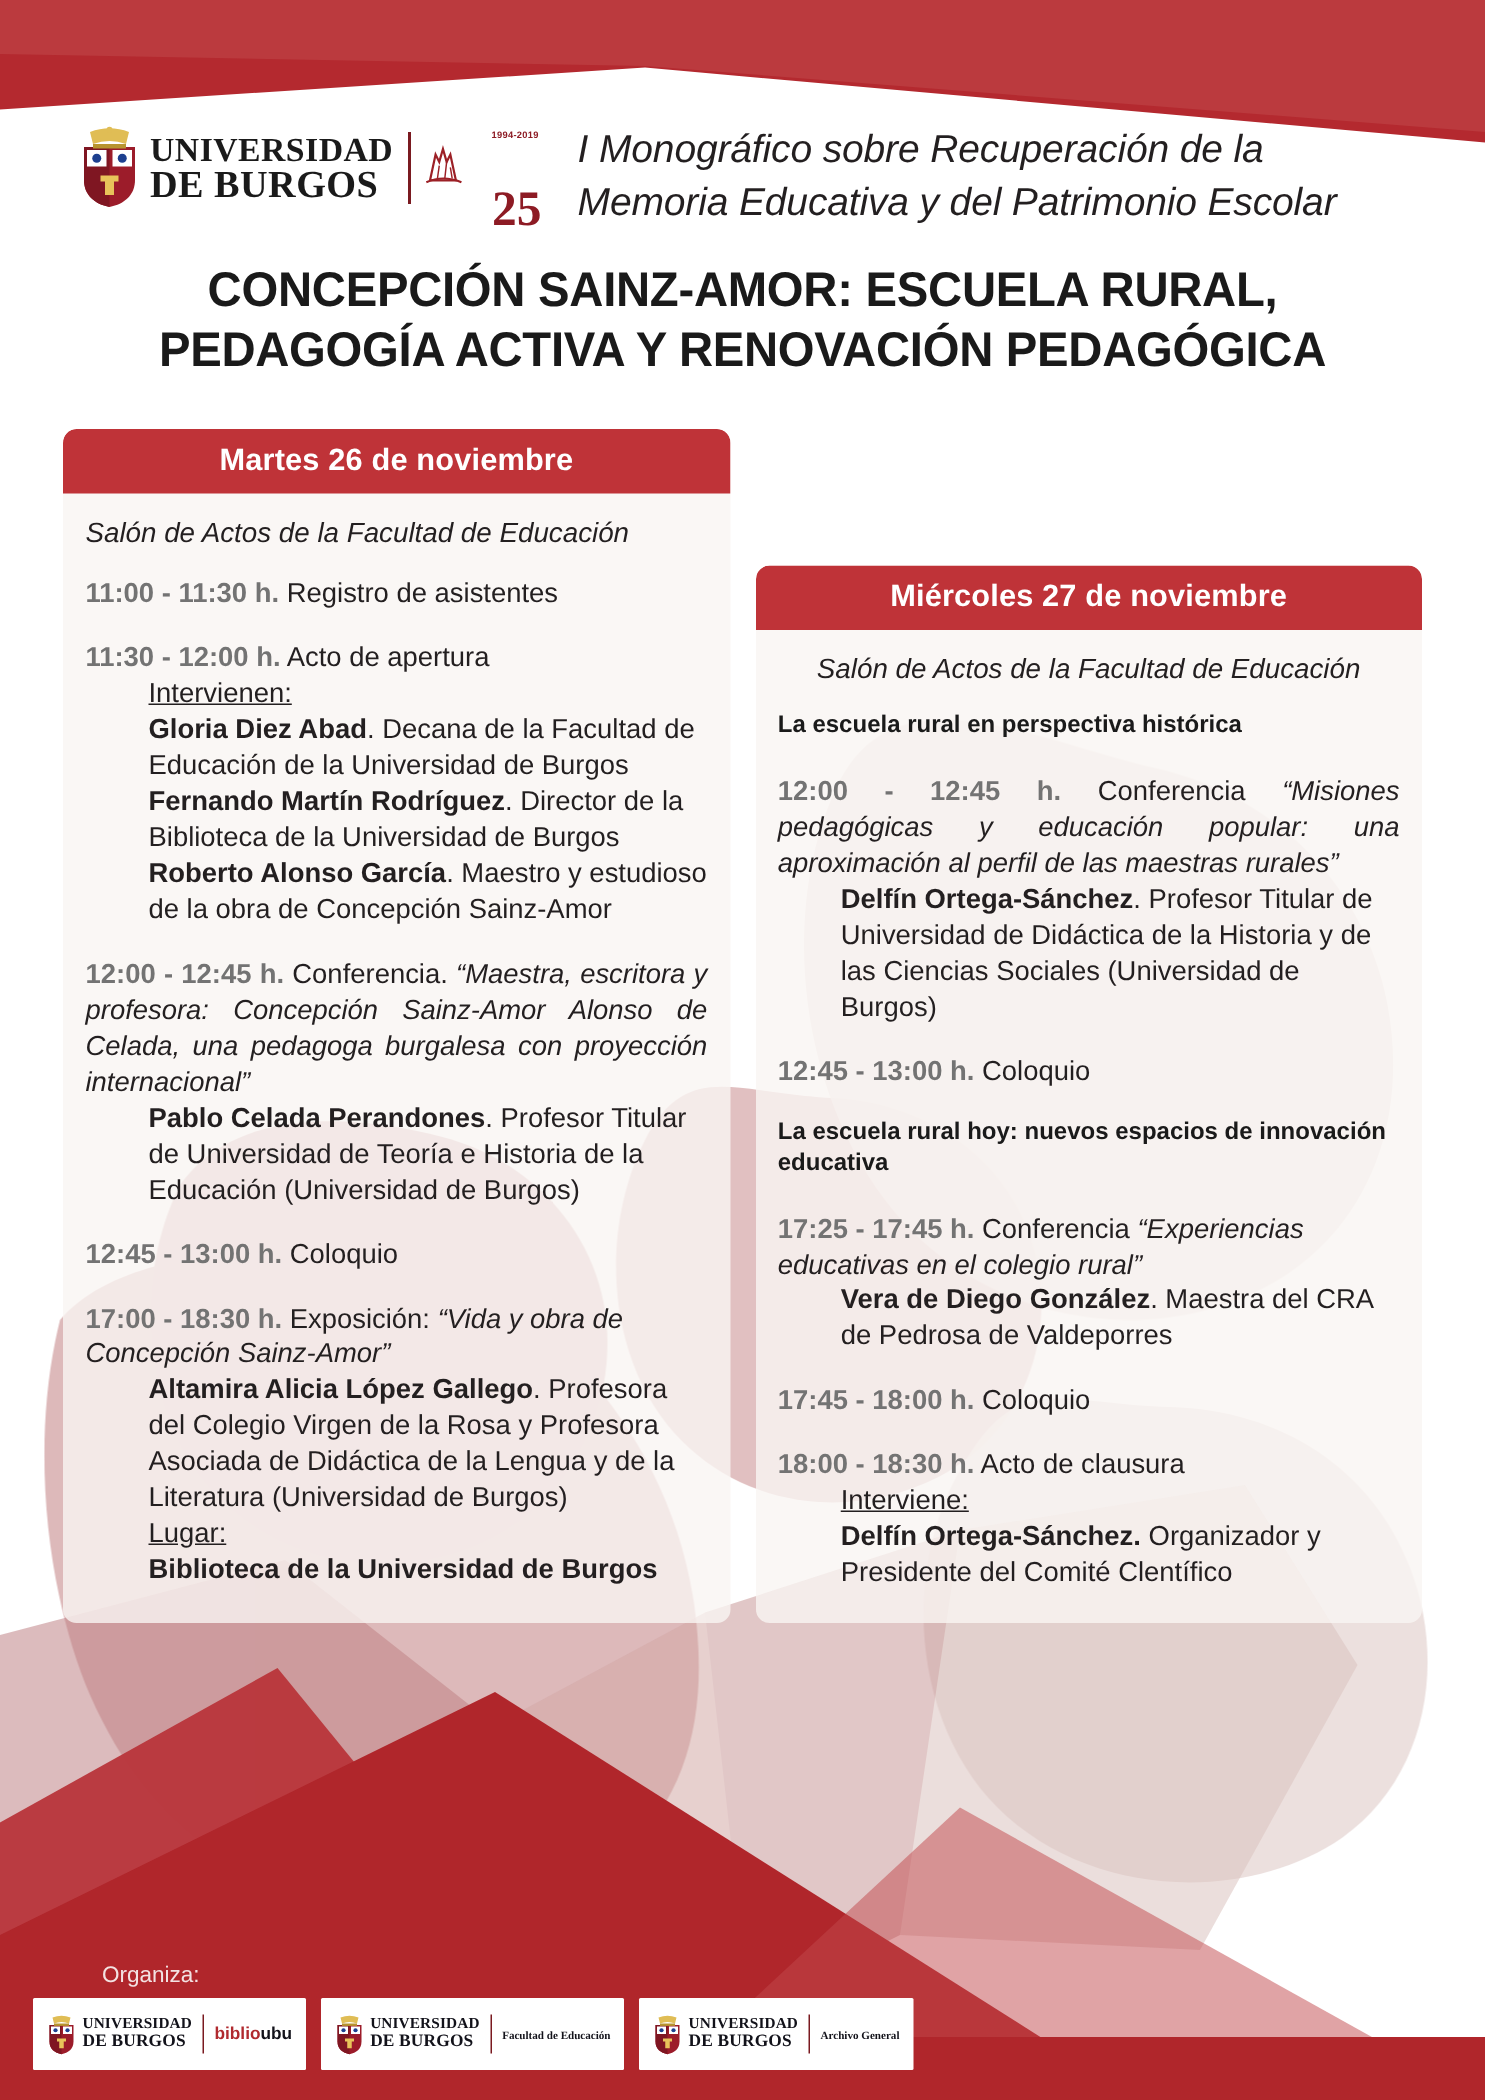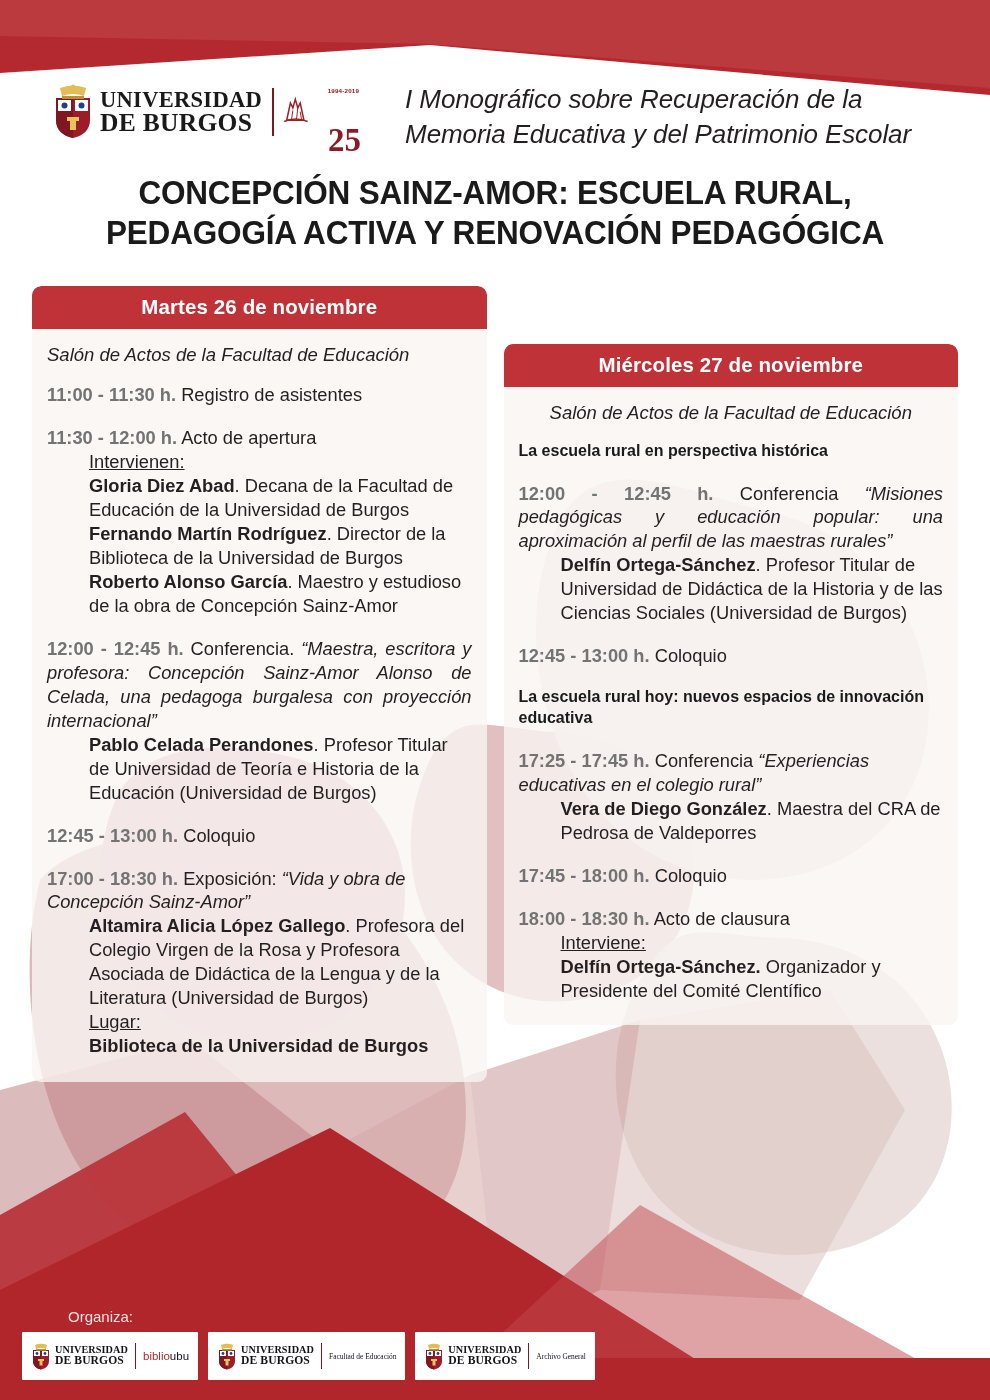--- a/index.html
+++ b/index.html
@@ -27,31 +27,31 @@
              font-family:"Liberation Serif","DejaVu Serif",serif;font-weight:700;color:#1a1a1a;}
   .ubu-words .l1{font-size:22.5px;letter-spacing:.3px;}
   .ubu-words .l2{font-size:25.5px;letter-spacing:.3px;}
   .logo-div{width:2px;height:48px;background:#7a1a20;margin:0 9px 0 10px;}
   .anniv{position:relative;width:78px;height:54px;flex:0 0 auto;}
   .anniv .yrs{position:absolute;right:2px;top:2px;font-size:6.2px;font-weight:700;
               color:#8d1b24;letter-spacing:.2px;}
   .anniv .num{position:absolute;right:0px;top:7px;font-size:33px;font-weight:700;color:#8d1b24;
               font-family:"Liberation Serif","DejaVu Serif",serif;line-height:1;margin-top:32px;}
 
-  .subtitle{margin-left:44px;font-style:italic;font-size:26px;line-height:1.34;
+  .subtitle{margin-left:24px;font-style:italic;font-size:26px;line-height:1.34;
             color:#231f20;font-weight:400;padding-top:2px;letter-spacing:-.1px;}
 
   
   .main-title{position:absolute;left:0;top:174px;width:990px;text-align:center;
               font-weight:700;font-size:32.5px;line-height:1.22;letter-spacing:-.2px;
               color:#1a1a1a;transform:scaleX(.97);transform-origin:center top;}
 
   
-  .cols{position:absolute;left:0;top:286px;width:990px;display:flex;gap:17px;padding:0 32px;
-        box-sizing:border-box;align-items:center;}
+  .cols{position:absolute;left:0;top:286px;width:990px;display:flex;gap:17px;padding:0 42px;
+        box-sizing:border-box;align-items:flex-end;}
   .col{flex:1 1 0;border-radius:9px 9px 9px 9px;background:rgba(249,245,243,.80);
        overflow:hidden;position:relative;}
   .col-head{background:#bf3338;color:#fff;text-align:center;font-weight:700;font-size:20.5px;
             padding:9px 0 10px;letter-spacing:.1px;border-radius:9px 9px 0 0;}
   .col-body{padding:11px 15px 20px 15px;}
   .col-left .col-body{padding-bottom:22px;}
   .col-right{padding-bottom:0;}
 
   .venue{font-style:italic;font-size:18.5px;line-height:1.3;margin:3px 0 16px;color:#231f20;}
   .col-right .venue{text-align:center;}
@@ -72,21 +72,21 @@
   .organiza{position:absolute;left:68px;top:28px;color:#f3e2e2;font-size:15px;}
   .logos{position:absolute;left:22px;top:52px;display:flex;gap:10px;}
   .flogo{background:#fff;border-radius:1px;height:48px;display:flex;align-items:center;
          padding:0 9px;box-sizing:border-box;}
   .fcrest{width:20px;height:27px;flex:0 0 auto;}
   .fwords{display:flex;flex-direction:column;line-height:.98;margin-left:4px;
           font-family:"Liberation Serif","DejaVu Serif",serif;font-weight:700;color:#12121a;}
   .fwords .a{font-size:10.2px;letter-spacing:.1px;}
   .fwords .b{font-size:11.6px;letter-spacing:.1px;}
   .fdiv{width:1px;height:26px;background:#7a1a20;margin:0 7px;}
-  .ftag{font-size:11.5px;font-weight:400;color:#12121a;white-space:nowrap;}
+  .ftag{font-size:11.5px;font-weight:700;color:#12121a;white-space:nowrap;}
   .ftag .rd{color:#b02a2f;}
   .ftag.small{font-size:7.4px;font-family:"Liberation Serif","DejaVu Serif",serif;}
 </style>
 </head>
 <body>
 
 <div class="bg">
   <svg viewBox="0 0 990 1400" xmlns="http://www.w3.org/2000/svg" aria-hidden="true">
     <defs>
       <clipPath id="pageclip">

